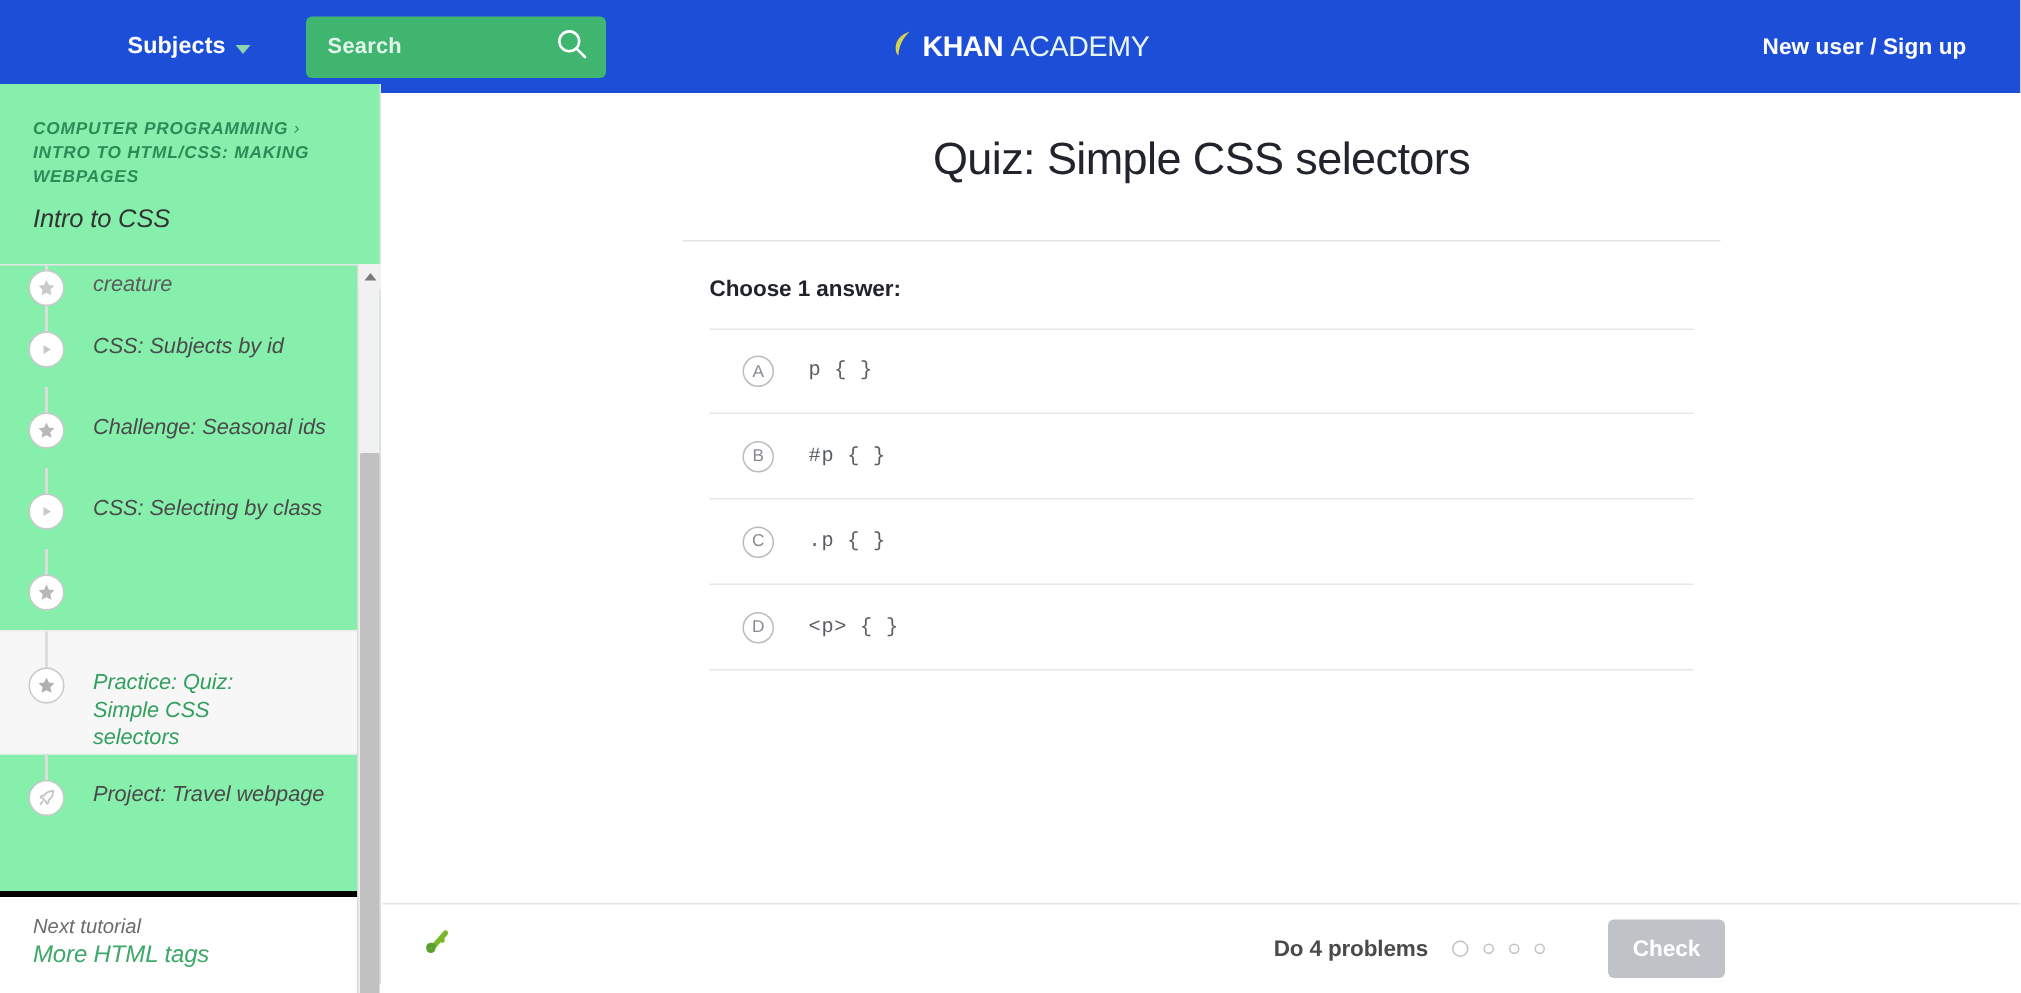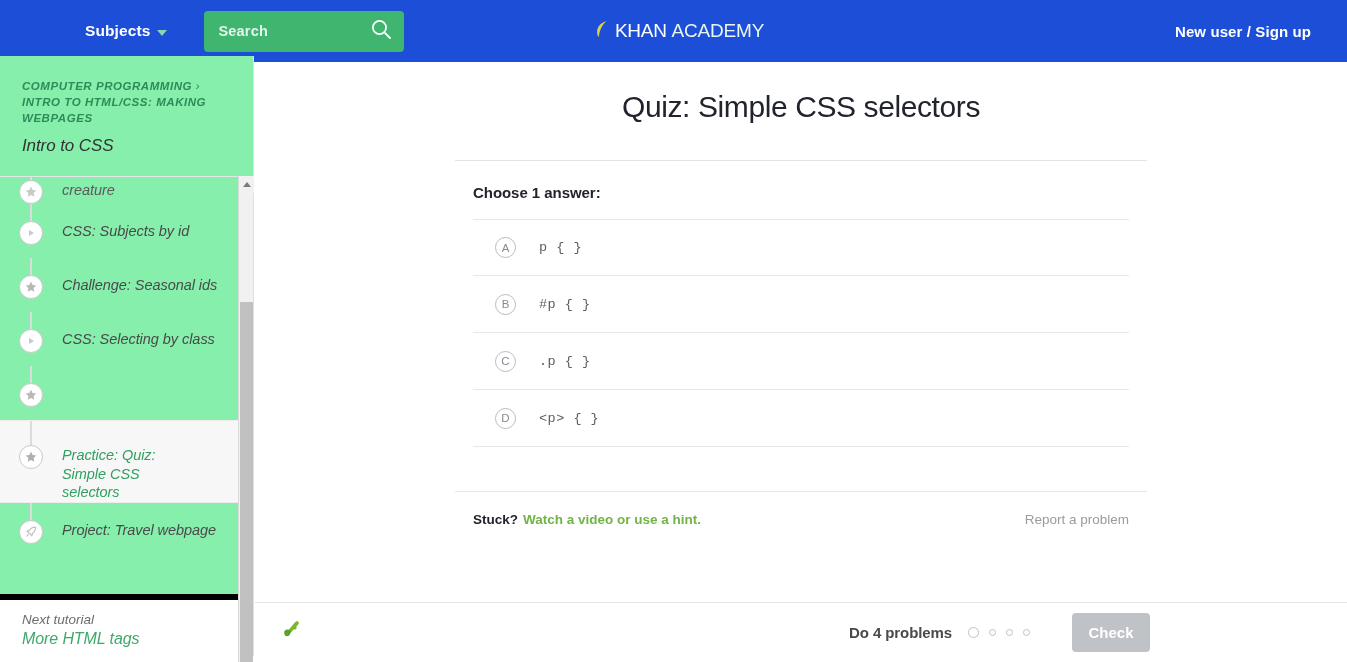--- a/index.html
+++ b/index.html
@@ -34,21 +34,21 @@
   #search-placeholder {
     color: #e3f5ea; font-size: 14.5px; font-weight: bold; flex: 1;
     letter-spacing: .2px;
   }
   #search-icon { flex: 0 0 auto; }
   #logo {
     position: absolute; left: 595px; top: 20px;
     display: flex; align-items: center; gap: 5px;
   }
   #logo-leaf { margin-right: 1px; }
-  #logo-khan { color: #fff; font-size: 19px; font-weight: normal; letter-spacing: -.3px; }
+  #logo-khan { color: #fff; font-size: 19px; font-weight: bold; letter-spacing: -.3px; }
   #logo-academy { color: #e8f6ee; font-size: 19px; font-weight: 300; letter-spacing: -.2px; }
   #signup-link {
     position: absolute; right: 36px; color: #ffffff;
     font-size: 15px; font-weight: bold; cursor: pointer; letter-spacing: .1px;
   }
 
   
   #sidebar {
     position: absolute; top: 56px; left: 0; width: 254px; height: 600px;
     background: #86efac; border-right: 1px solid #e0e0e0; font-style: italic;
@@ -91,21 +91,21 @@
   }
   .nav-label {
     padding-top: 18px; font-size: 14.5px; color: #4a4a4a;
     line-height: 18.5px; letter-spacing: -.05px;
   }
   .nav-item.active .nav-label { color: #31a05f; }
   .nav-item.partial .nav-label { color: #5b5b5b; }
 
   #sidebar-footer {
     position: absolute; bottom: 0; left: 0; width: 239px; height: 62px;
-    background: #fff; border-top: 6px solid #000000;
+    background: #fff; border-top: 4px solid #000000;
     padding: 12px 0 0 22px;
   }
   #next-tutorial-label { font-size: 13.5px; color: #6c6c6c; }
   #next-tutorial-link {
     font-size: 16px; color: #3fa86a; margin-top: 3px; cursor: pointer;
     letter-spacing: -.1px;
   }
 
   
   #sb-scroll {
@@ -372,25 +372,20 @@
       </div>
 
       <div class="choice">
         <div class="choice-letter">D</div>
         <div class="choice-text">&lt;p&gt; { }</div>
       </div>
 
     </div>
   </div>
 
-  <div id="stuck-row">
-    <span id="stuck-label">Stuck?</span>
-    <span id="stuck-link">Watch a video or use a hint.</span>
-    <span id="report-link">Report a problem</span>
-  </div>
 </div>
 
 <div id="bottom-bar">
 
   <span id="sprout-icon">
     <svg width="34" height="34" viewBox="0 0 34 34">
       <path d="M22 9 L14 18" stroke="#7ab829" stroke-width="3.4" stroke-linecap="round"></path>
       <path d="M22 9 C20 10.5, 19.5 12.5, 20 14" fill="none" stroke="#7ab829" stroke-width="3" stroke-linecap="round"></path>
       <path d="M14.5 17.5 C12 16, 10 17, 10.5 19.5 C11 21.6, 13.5 21.5, 14 19.5
                C14.4 17.8, 12.6 17.2, 11.6 18.4" fill="none" stroke="#5aa02c" stroke-width="2.6" stroke-linecap="round"></path>

